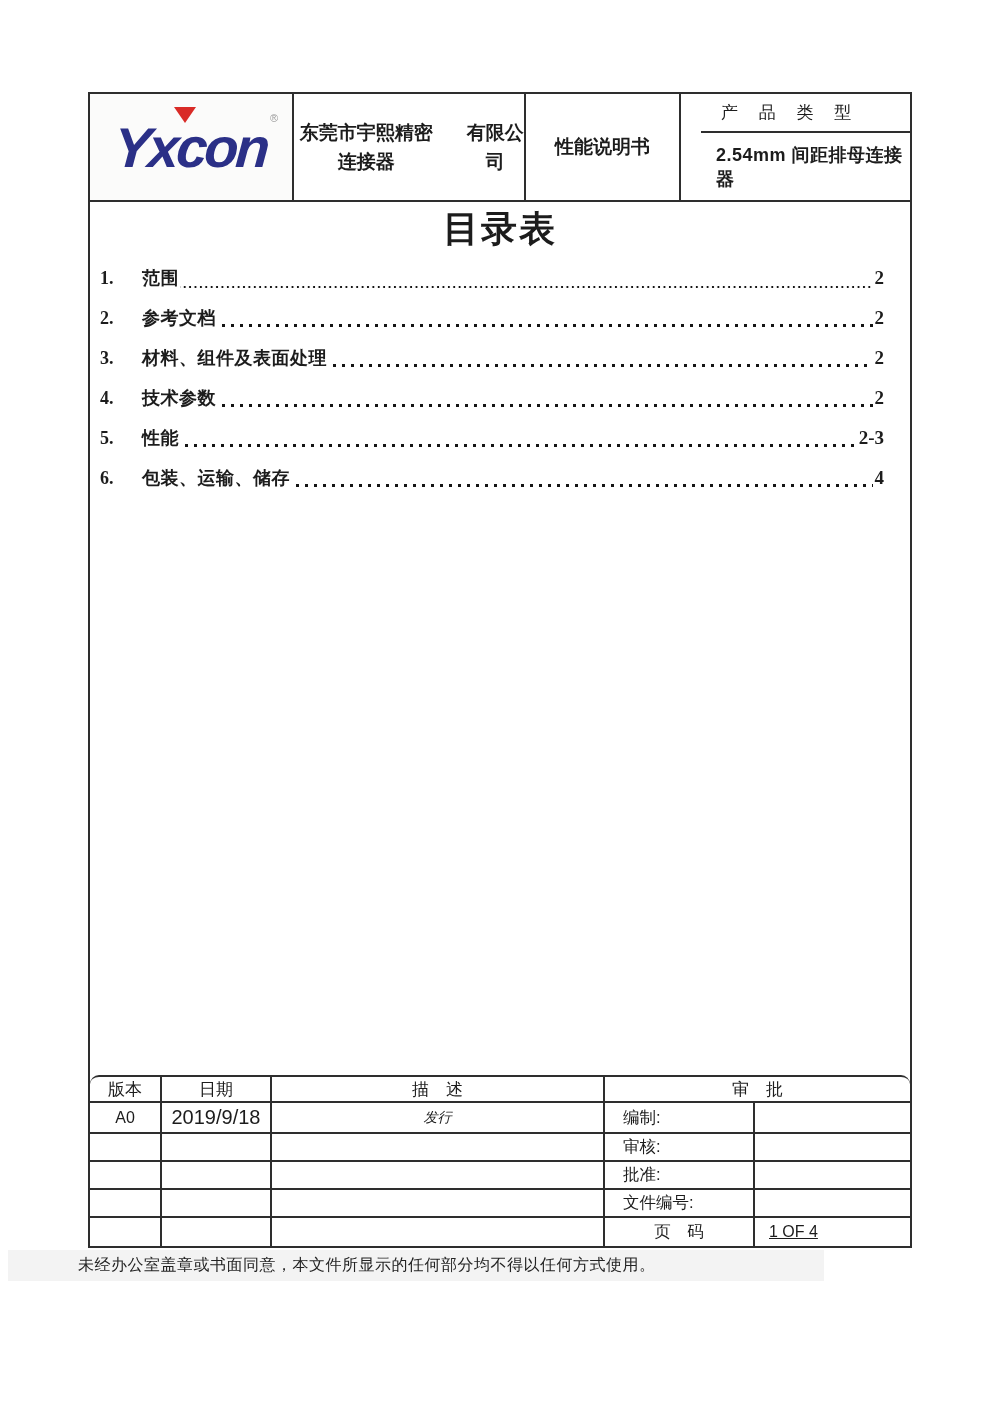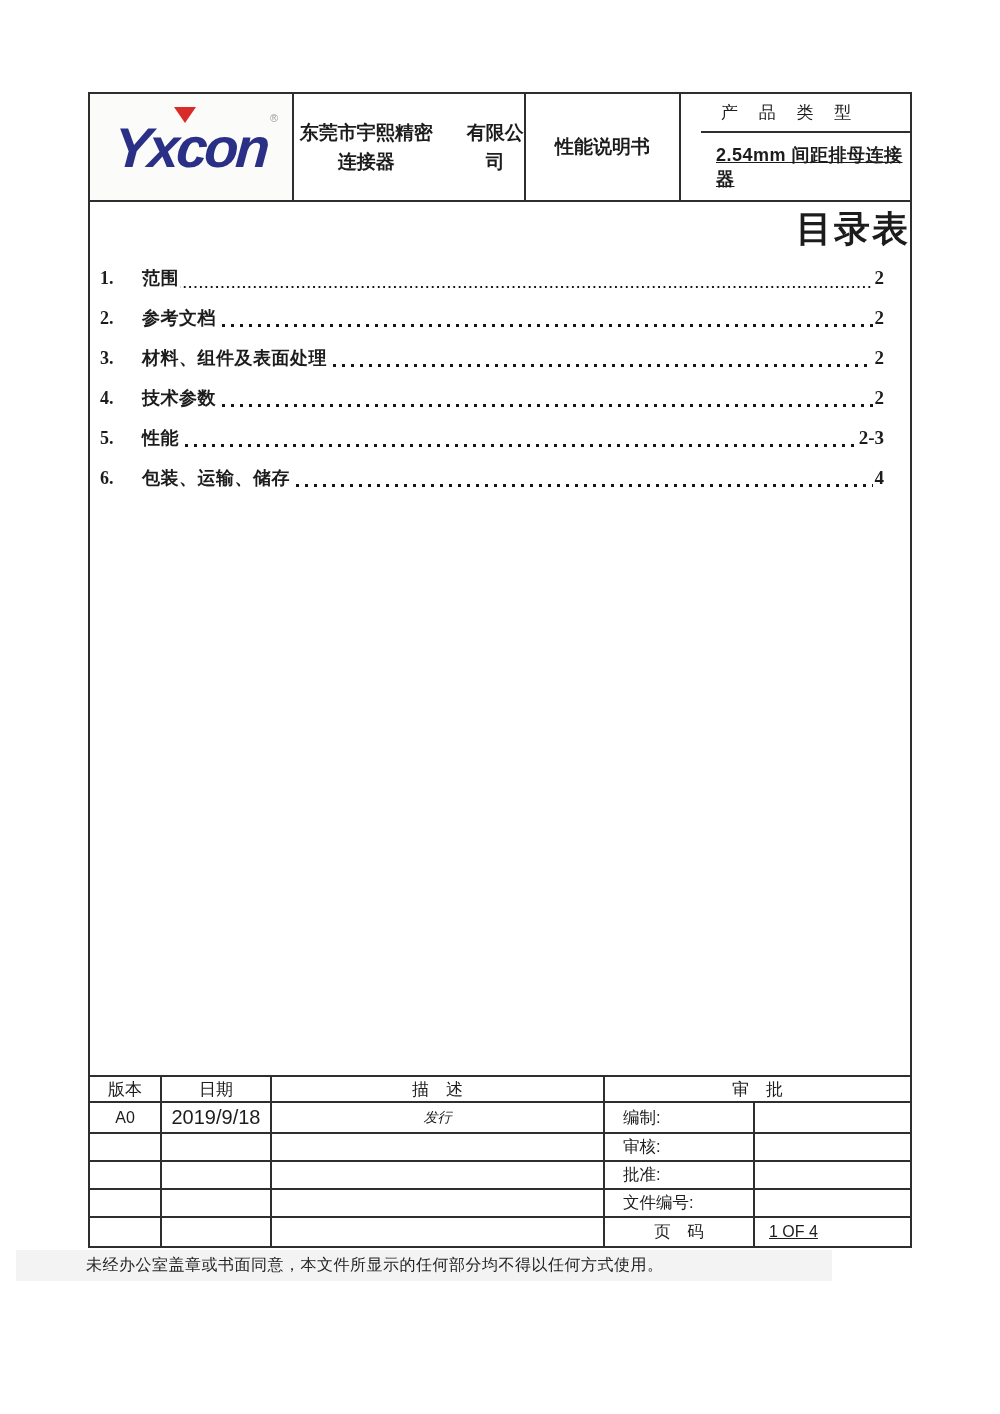--- a/index.html
+++ b/index.html
@@ -25,59 +25,59 @@
   }
   .logo-tri{position:absolute;left:84px;top:13px;width:0;height:0;
     border-left:11px solid transparent;border-right:11px solid transparent;border-top:16px solid #d92b27;}
   .logo-reg{position:absolute;right:14px;top:18px;font-size:11px;color:#9a9a9a;font-style:normal;}
   .company-cell{width:232px;display:flex;align-items:center;justify-content:center;
     font-weight:bold;font-size:19px;line-height:1.55;text-align:center;gap:28px;}
   .spec-cell{width:155px;display:flex;align-items:center;justify-content:center;font-weight:bold;font-size:19px;}
   .product-cell{flex:1;border-right:none;display:flex;flex-direction:column;margin-left:20px;}
   .product-label{height:39px;border-bottom:2px solid #2e2e2e;box-sizing:border-box;
     display:flex;align-items:center;padding-left:20px;font-size:17px;letter-spacing:8px;}
-  .product-name{flex:1;display:flex;align-items:center;padding-left:15px;font-weight:bold;font-size:18px;letter-spacing:.5px;text-decoration:underline;}
+  .product-name{flex:1;display:flex;align-items:center;padding-left:15px;font-weight:bold;font-size:18px;letter-spacing:.5px;}
 
   
-  .toc-title{flex:0 0 auto;text-align:right;font-size:36px;font-weight:bold;
+  .toc-title{flex:0 0 auto;text-align:center;font-size:36px;font-weight:bold;
     margin-top:5px;line-height:44px;letter-spacing:2px;}
   .toc-list{flex:0 0 auto;padding:7px 26px 0 8px;}
   .toc-item{display:flex;height:40px;line-height:40px;font-weight:bold;font-size:18px;white-space:nowrap;}
   .toc-num{width:42px;padding-left:2px;font-family:"Liberation Serif", serif;font-size:18px;}
   .toc-label{letter-spacing:.5px;}
   .toc-leader{flex:1;margin:0 2px 0 1px;
     background-image:radial-gradient(circle, #141414 1.6px, transparent 2px);
     background-size:9px 9px;background-repeat:repeat-x;background-position:2px 23px;}
   .toc-leader.fine{
     background-image:radial-gradient(circle, #141414 1.15px, transparent 1.45px);
     background-size:5.4px 8px;background-position:2px 25px;}
   .toc-page{font-family:"Liberation Serif", serif;font-size:19px;}
 
   .spacer{flex:1 1 auto;}
 
   
-  .rev-table{flex:0 0 auto;border-top:2px solid #2e2e2e;}
+  .rev-table{flex:0 0 auto;border-top:2px solid #2e2e2e;border-radius:9px;}
   .rev-row{display:flex;height:28px;border-bottom:2px solid #2e2e2e;box-sizing:border-box;}
   .rev-row.head{height:26px;}
   .rev-row:last-child{border-bottom:none;}
   .rc{box-sizing:border-box;border-right:2px solid #2e2e2e;display:flex;align-items:center;justify-content:center;
     font-size:16px;overflow:hidden;}
   .rc.version{width:72px;}
   .rc.date{width:110px;}
   .rc.desc{width:333px;}
   .rc.alabel{width:150px;justify-content:flex-start;padding-left:18px;font-size:16.5px;}
   .rc.alabel.centered{justify-content:center;padding-left:0;}
   .rc.avalue{flex:1;border-right:none;justify-content:flex-start;padding-left:14px;font-size:16px;text-decoration:underline;}
   .rc.aspan{flex:1;border-right:none;font-size:17px;}
   .rev-row.head .rc{font-size:17px;}
   .rc.date.big{font-size:20px;letter-spacing:0;}
   .rc.desc.small{font-size:14px;font-style:italic;}
 
   
-  .footer-band{position:absolute;left:16px;top:1250px;width:816px;height:31px;background:#f3f3f3;
+  .footer-band{position:absolute;left:8px;top:1250px;width:816px;height:31px;background:#f3f3f3;
     box-sizing:border-box;display:flex;align-items:center;}
   .footer-text{margin-left:70px;font-size:16px;color:#242424;letter-spacing:.5px;}
 </style>
 </head>
 <body>
 
 <div class="page">
 
   <div class="header-table">
     <div class="hcell logo-cell">

